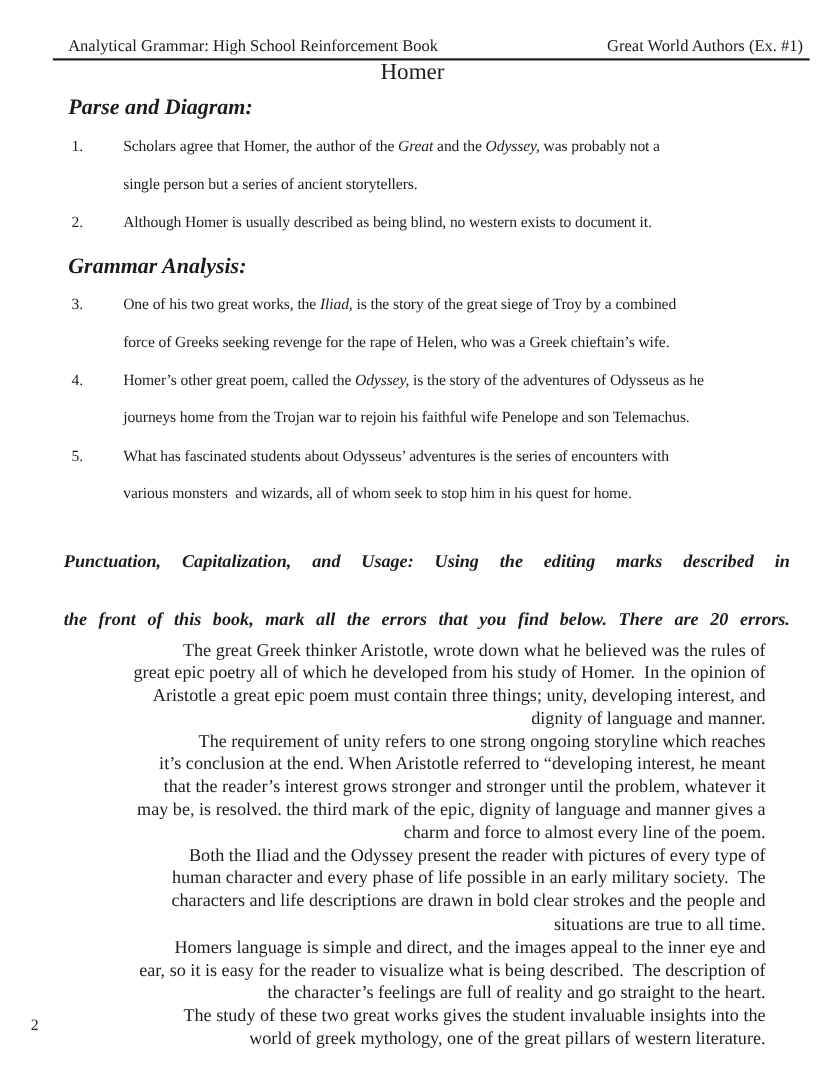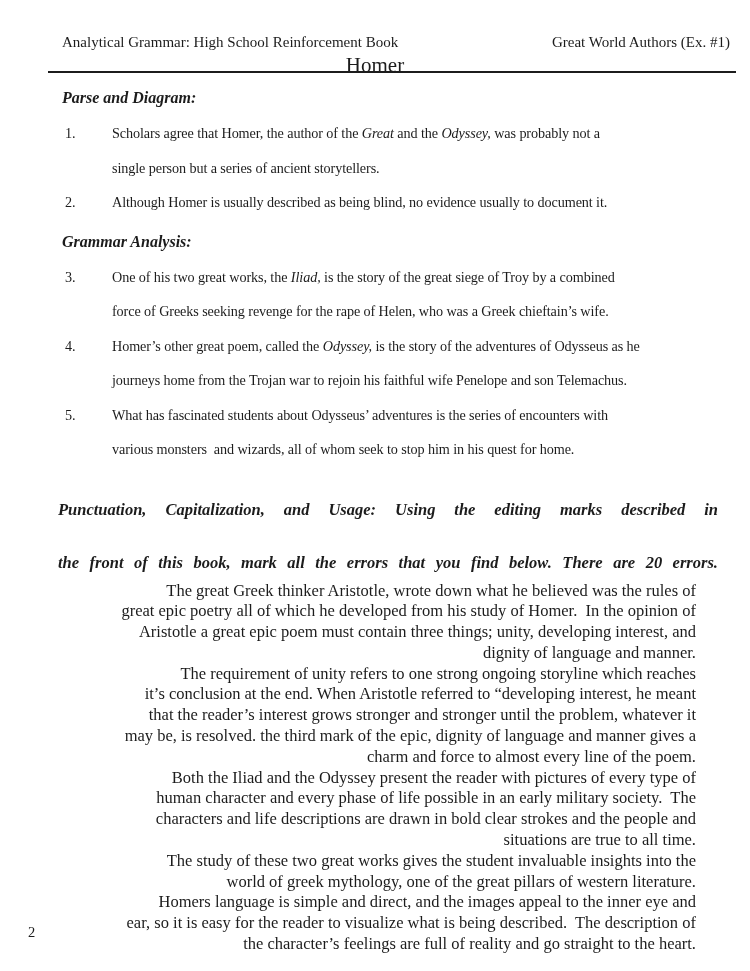--- a/index.html
+++ b/index.html
@@ -17,41 +17,41 @@
     position: absolute;
     left: 48px;
     top: 33px;
     width: 668px;
     display: flex;
     justify-content: space-between;
     align-items: flex-end;
     font-size: 15px;
     line-height: 18px;
     border-bottom: 2px solid #1c1c1c;
-    padding: 0 6px 20px 14px;
+    padding: 0 6px 2px 14px;
   }
   .doc-title {
     position: absolute;
     top: 52px;
     left: 0;
     width: 750px;
     text-align: center;
     font-size: 21px;
     font-weight: normal;
     line-height: 26px;
   }
   .content {
     position: absolute;
     top: 86px;
     left: 0;
     width: 750px;
   }
   .section-heading {
     margin: 2px 0 4px 62px;
-    font-size: 16px;
+    font-size: 20px;
     font-weight: bold;
     font-style: italic;
     line-height: 20px;
   }
   .section-heading.grammar { margin-top: 12px; }
   .items { margin: 8px 0 0 65px; }
   .item {
     display: grid;
     grid-template-columns: 47px 600px;
     font-size: 14.2px;
@@ -109,21 +109,21 @@
     <div class="section-heading">Parse and Diagram:</div>
 
     <div class="items">
       <div class="item">
         <span class="item-number">1.</span>
         <span class="item-text"><span>Scholars agree that Homer, the author of the </span><em>Great</em><span> and the </span><em>Odyssey,</em><span> was probably not a</span>
 <span>single person but a series of ancient storytellers.</span></span>
       </div>
       <div class="item">
         <span class="item-number">2.</span>
-        <span class="item-text"><span>Although Homer is usually described as being blind, no evidence usually to document it.</span></span>
+        <span class="item-text"><span>Although Homer is usually described as being blind, no western exists to document it.</span></span>
       </div>
     </div>
 
     <div class="section-heading grammar">Grammar Analysis:</div>
 
     <div class="items">
       <div class="item">
         <span class="item-number">3.</span>
         <span class="item-text"><span>One of his two great works, the </span><em>Iliad,</em><span> is the story of the great siege of Troy by a combined</span>
 <span>force of Greeks seeking revenge for the rape of Helen, who was a Greek chieftain’s wife.</span></span>
@@ -152,24 +152,24 @@
 dignity of language and manner.</p>
       <p class="paragraph">The requirement of unity refers to one strong ongoing storyline which reaches
 it’s conclusion at the end. When Aristotle referred to “developing interest, he meant
 that the reader’s interest grows stronger and stronger until the problem, whatever it
 may be, is resolved. the third mark of the epic, dignity of language and manner gives a
 charm and force to almost every line of the poem.</p>
       <p class="paragraph">Both the Iliad and the Odyssey present the reader with pictures of every type of
 human character and every phase of life possible in an early military society.  The
 characters and life descriptions are drawn in bold clear strokes and the people and
 situations are true to all time.</p>
-      <p class="paragraph">The study of these two great works gives the student invaluable insights into the
-world of greek mythology, one of the great pillars of western literature.</p>
       <p class="paragraph">Homers language is simple and direct, and the images appeal to the inner eye and
 ear, so it is easy for the reader to visualize what is being described.  The description of
 the character’s feelings are full of reality and go straight to the heart.</p>
+      <p class="paragraph">The study of these two great works gives the student invaluable insights into the
+world of greek mythology, one of the great pillars of western literature.</p>
     </div>
 
   </div>
 
   <div class="page-number">2</div>
 
 </div>
 
 </body></html>

